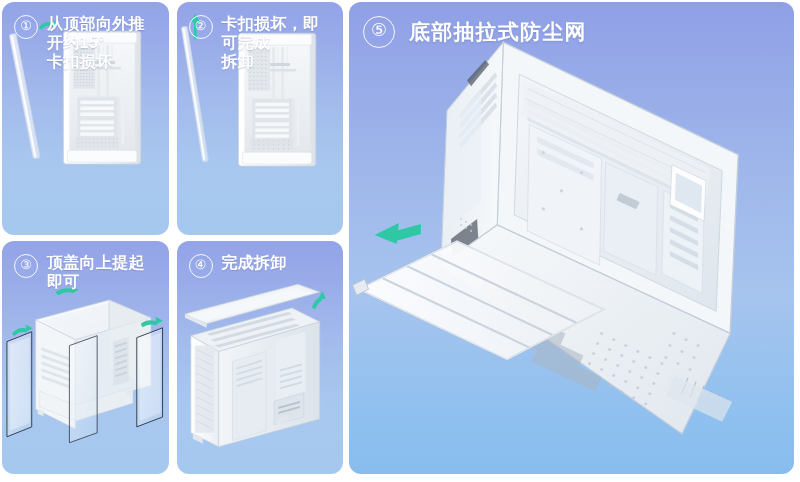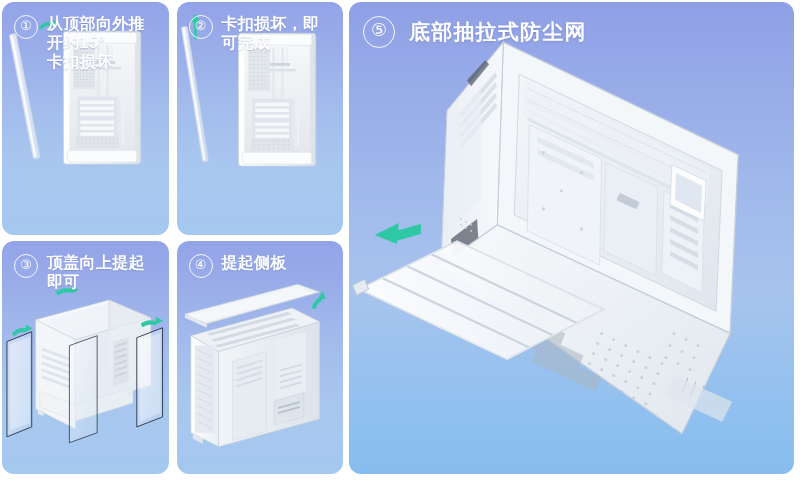--- a/index.html
+++ b/index.html
@@ -439,20 +439,21 @@
             <g fill="#2ec9a4">
               <rect x="17.2" y="18" width="2.6" height="18"></rect>
               <path d="M18.5 10 l5 9 l-10 0 z"></path>
             </g>
           </svg>
         </div>
         <div class="head">
           <div class="num">②</div>
           <div class="txt">
             <span class="sub">卡扣损坏，即可完成</span>
+            <span class="sub">拆卸</span>
           </div>
         </div>
       </div>
     </div>
 
     <div class="row">
 
       <div class="panel small">
         <div class="art">
           <svg viewBox="0 0 168 232" preserveAspectRatio="xMidYMid meet">
@@ -611,21 +612,21 @@
 
             <g fill="#2ec9a4">
               <path d="M136 66 q2 -8 9 -11 l1.5 3.4 q-5 2.5 -6.8 8.6 z"></path>
               <path d="M147 49 l3 8 l-7.6 -.3 z"></path>
             </g>
           </svg>
         </div>
         <div class="head">
           <div class="num">④</div>
           <div class="txt">
-            <span class="sub">提起侧板</span>
+            <span class="sub">完成拆卸</span>
           </div>
         </div>
       </div>
     </div>
   </div>
 
   <div class="right-col">
     <div class="panel-big">
       <div class="art">
         <svg viewBox="0 0 440 470" preserveAspectRatio="xMidYMid meet">

